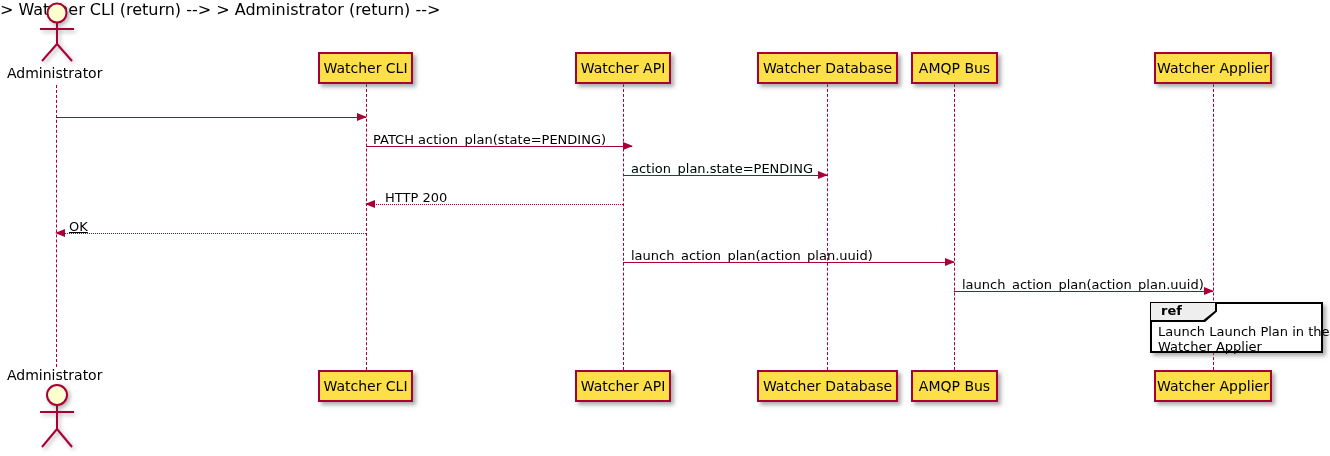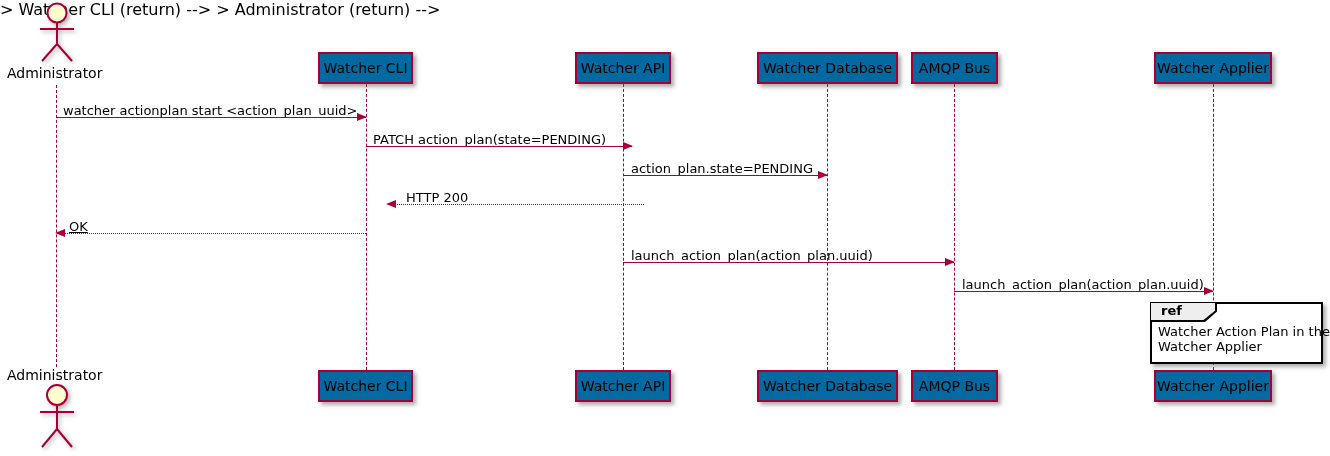--- a/index.html
+++ b/index.html
@@ -12,21 +12,21 @@
   }
   .lifeline{
     position:absolute;
     width:0;
     border-left:1px dashed #A80036;
   }
   .pbox{
     position:absolute;
     box-sizing:border-box;
     height:32px;
-    background:#0369a1;
+    background:#fde047;
     border:2px solid #A80036;
     box-shadow:3px 3px 4px rgba(105,105,105,0.55);
     display:flex;align-items:center;justify-content:center;
     font-size:14px;color:#000;
     white-space:nowrap;
     z-index:3;
   }
   .actor-label{
     position:absolute;
     font-size:14px;color:#000;
@@ -132,41 +132,40 @@
 
   
   <div class="pbox" style="left:318px; top:370px;width:95px;">Watcher CLI</div>
   <div class="pbox" style="left:575px; top:370px;width:96px;">Watcher API</div>
   <div class="pbox" style="left:757px; top:370px;width:141px;">Watcher Database</div>
   <div class="pbox" style="left:911px; top:370px;width:87px;">AMQP Bus</div>
   <div class="pbox" style="left:1154px;top:370px;width:118px;">Watcher Applier</div>
 
   
   <div class="msg" style="left:56px;top:104px;width:310px;">
-    <div class="msg-label" style="left:7px;">watcher actionplan start &lt;action_plan_uuid&gt;</div>
     <div class="msg-line"></div>
     <div class="ah ah-right"></div>
   </div>
 
   
   <div class="msg" style="left:366px;top:133px;width:257px;padding-left:9px;">
     <div class="msg-label" style="left:7px;">PATCH action_plan(state=PENDING)</div>
     <div class="msg-line"></div>
     <div class="ah ah-right"></div>
   </div>
 
   
   <div class="msg" style="left:623px;top:162px;width:204px;text-align:right;">
     <div class="msg-label" style="left:8px;">action_plan.state=PENDING</div>
     <div class="msg-line"></div>
     <div class="ah ah-right"></div>
   </div>
 
   &gt; Watcher CLI (return) --&gt;
-  <div class="msg" style="left:387px;top:191px;width:257px;">
+  <div class="msg" style="left:366px;top:191px;width:257px;">
     <div class="msg-label" style="left:19px;">HTTP 200</div>
     <div class="msg-line dotted" style="left:8px;"></div>
     <div class="ah ah-left"></div>
   </div>
 
   &gt; Administrator (return) --&gt;
   <div class="msg" style="left:56px;top:220px;width:310px;">
     <div class="msg-label" style="left:13px;text-decoration:underline;">OK</div>
     <div class="msg-line dotted" style="left:8px;"></div>
     <div class="ah ah-left"></div>
@@ -180,23 +179,23 @@
   </div>
 
   
   <div class="msg" style="left:954px;top:278px;width:259px;">
     <div class="msg-label" style="left:8px;">launch_action_plan(action_plan.uuid)</div>
     <div class="msg-line"></div>
     <div class="ah ah-right"></div>
   </div>
 
   
-  <div class="ref" style="left:1150px;top:302px;width:173px;height:62px;">
+  <div class="ref" style="left:1150px;top:302px;width:173px;height:51px;">
     <div class="ref-tag-outer">
       <div class="ref-tag-inner">ref</div>
     </div>
     <div class="ref-body">
-      <div>Watcher Action Plan in the</div>
+      <div>Launch Launch Plan in the</div>
       <div>Watcher Applier</div>
     </div>
   </div>
 
 </div>
 
 </body></html>

